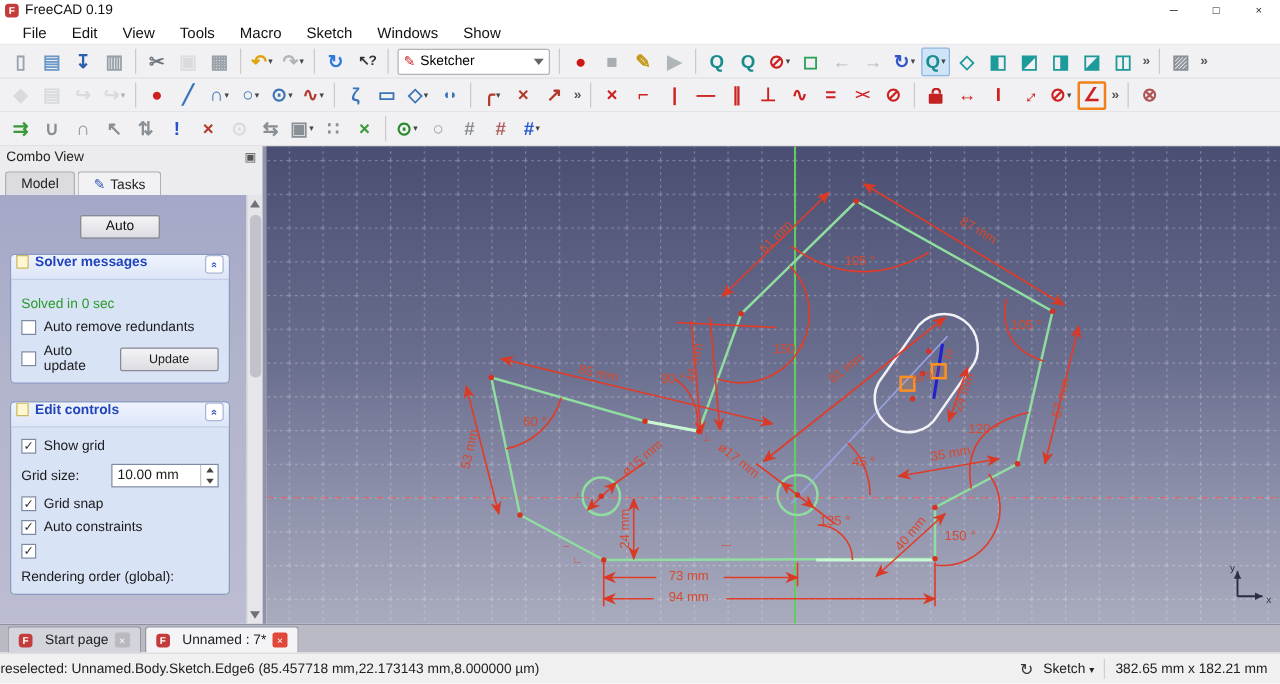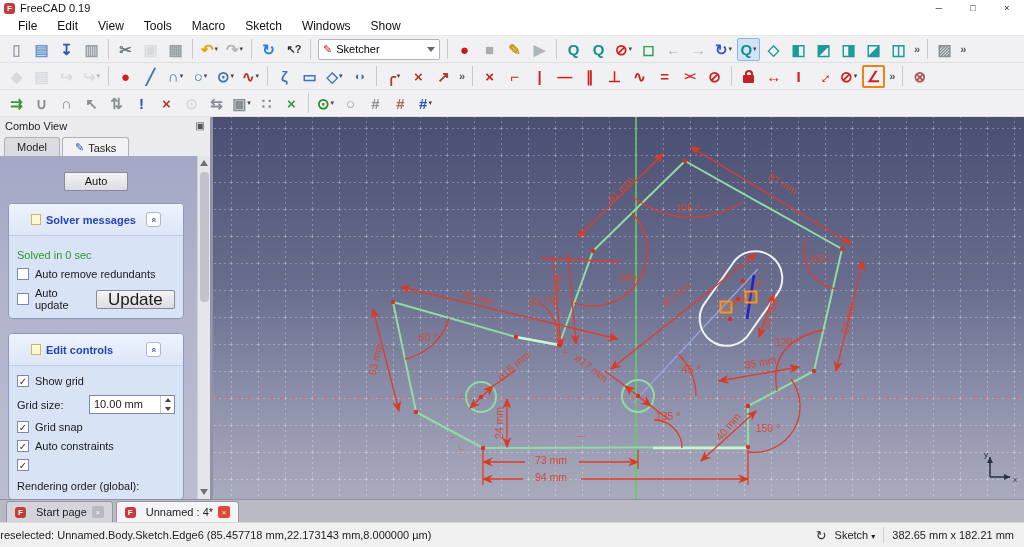--- a/index.html
+++ b/index.html
@@ -37,32 +37,32 @@
   .cptab.active { background:#f2f2f4; position:relative; top:1px; }
   .penic { color:#2d56b5; font-size:11px; }
   .taskbody { flex:1; background:linear-gradient(180deg,#a4a7c6 0%, #b2b4cc 40%, #bcbdd2 100%); position:relative; padding:14px 16px 0 8px; overflow:hidden; }
   .vscroll { position:absolute; right:0; top:0; bottom:0; width:13px; background:#e6e6ea; border-left:1px solid #cfcfd4; display:flex; flex-direction:column; justify-content:space-between; align-items:center; }
   .scrollarrow { width:0; height:0; margin:4px 0; }
   .scrollarrow.up { border-left:4px solid transparent; border-right:4px solid transparent; border-bottom:6px solid #707078; }
   .scrollarrow.down { border-left:4px solid transparent; border-right:4px solid transparent; border-top:6px solid #707078; }
   .scrollthumb { position:absolute; top:16px; left:2px; width:9px; height:130px; background:#c2c2ca; border-radius:4px; }
   .closebtn { display:block; margin:2px auto 12px auto; width:64px; height:19px; background:linear-gradient(#f4f4f6,#dcdce2); border:1px solid #8a8a94; border-radius:2px; font-size:11px; color:#111; text-align:center; line-height:17px; }
   .group { background:#d9e3f6; border:1px solid #8b9bc0; border-radius:4px; margin-bottom:14px; overflow:hidden; }
-  .grouphead { display:flex; align-items:center; height:32px; padding:0 22px; background:linear-gradient(#eef3fd,#dde6f8); border-bottom:1px solid #c3cfe8; }
+  .grouphead { display:flex; height:20px; padding:0 4px; background:linear-gradient(#eef3fd,#dde6f8); border-bottom:1px solid #c3cfe8; }
   .noteic { width:10px; height:11px; background:#fff7cf; border:1px solid #c9b86a; margin-right:5px; }
   .grouptitle { color:#2244bb; font-weight:bold; font-size:11px; flex:1; }
   .collapsebtn { width:15px; height:15px; background:#fff; border:1px solid #aab6d4; border-radius:3px; color:#3355bb; font-size:9px; display:flex; align-items:center; justify-content:center; }
   .collapsebtn span { display:inline-block; transform:rotate(90deg); font-weight:bold; }
   .groupbody { padding:7px 8px; font-size:11px; color:#1a1a1a; }
   .solvline { line-height:14px; }
   .doflink { color:#2244cc; text-decoration:underline; }
   .solved { color:#2a9a2a; margin:6px 0 4px 0; }
   .cbrow { display:flex; align-items:center; margin:7px 0 0 0; gap:6px; }
   .cb { width:12px; height:12px; background:#fff; border:1px solid #7d8aa5; display:inline-flex; align-items:center; justify-content:center; font-size:10px; color:#333; flex:none; }
-  .updatebtn { margin-left:auto; width:86px; height:19px; background:linear-gradient(#f4f4f6,#dcdce2); border:1px solid #8a8a94; border-radius:2px; font-size:17px; text-align:center; line-height:17px; }
+  .updatebtn { margin-left:auto; width:86px; height:19px; background:linear-gradient(#f4f4f6,#dcdce2); border:1px solid #8a8a94; border-radius:2px; font-size:10px; text-align:center; line-height:17px; }
   .gsrow { display:flex; align-items:center; margin:8px 0 0 0; }
   .gslabel { flex:1; }
   .spin { display:flex; align-items:stretch; border:1px solid #7d8aa5; background:#fff; width:86px; height:19px; }
   .spin .val { flex:1; padding:2px 4px; font-size:11px; }
   .spinbtns { width:14px; border-left:1px solid #c5c5cc; display:flex; flex-direction:column; }
   .spinbtns div { flex:1; display:flex; align-items:center; justify-content:center; }
   .tri-up { width:0;height:0;border-left:3px solid transparent;border-right:3px solid transparent;border-bottom:4px solid #444; }
   .tri-dn { width:0;height:0;border-left:3px solid transparent;border-right:3px solid transparent;border-top:4px solid #444; }
   .renderlabel { margin-top:9px; }
   .splitter { width:3px; background:#9193a8; }
@@ -651,21 +651,21 @@
 </div>
 
 <div class="doctabs" id="doctabs">
     <span class="doctab">
       <span class="applogo">F</span>
       <span>Start page</span>
       <span class="tabclose">×</span>
     </span>
     <span class="doctab active">
       <span class="applogo">F</span>
-      <span>Unnamed : 4*</span>
+      <span>Unnamed : 7*</span>
       <span class="tabclose red">×</span>
     </span>
   </div>
 
 <div class="statusbar">
   <span class="statusmsg">Preselected: Unnamed.Body.Sketch.Edge6 (85.457718 mm,22.173143 mm,8.000000 µm)</span>
   <span class="statusright">
     <span class="gestic">↻</span>
     <span><span>Sketch</span> <span style="font-size:8px;">▾</span></span>
     <span class="statussep"></span>

